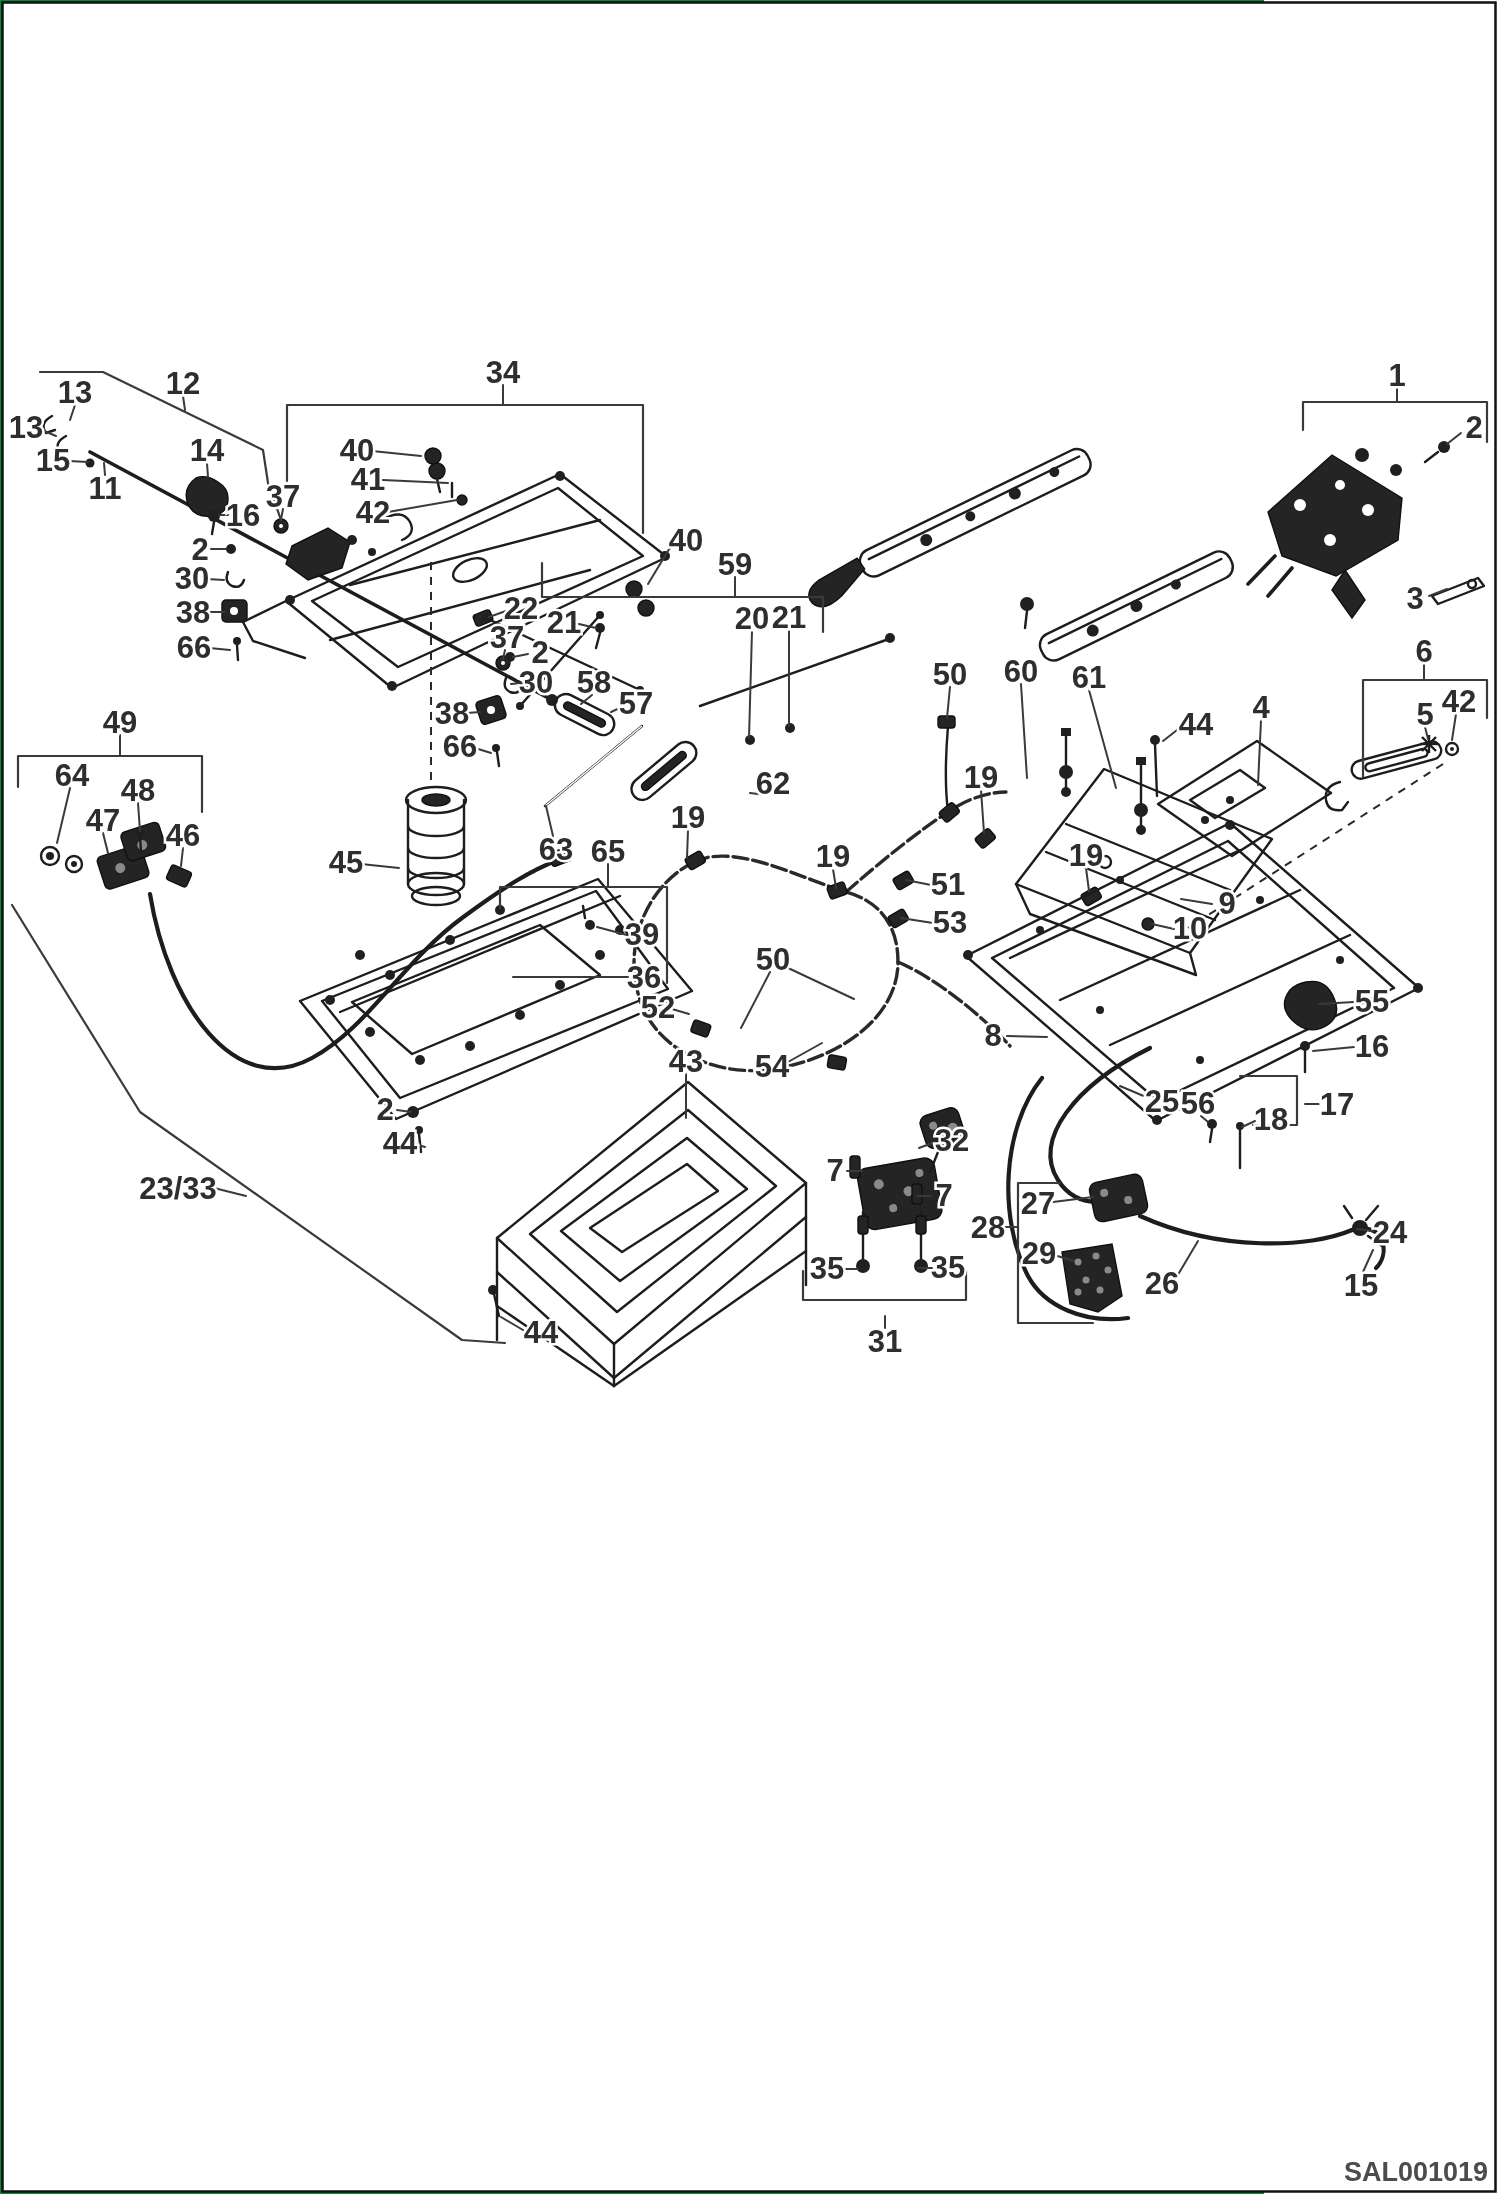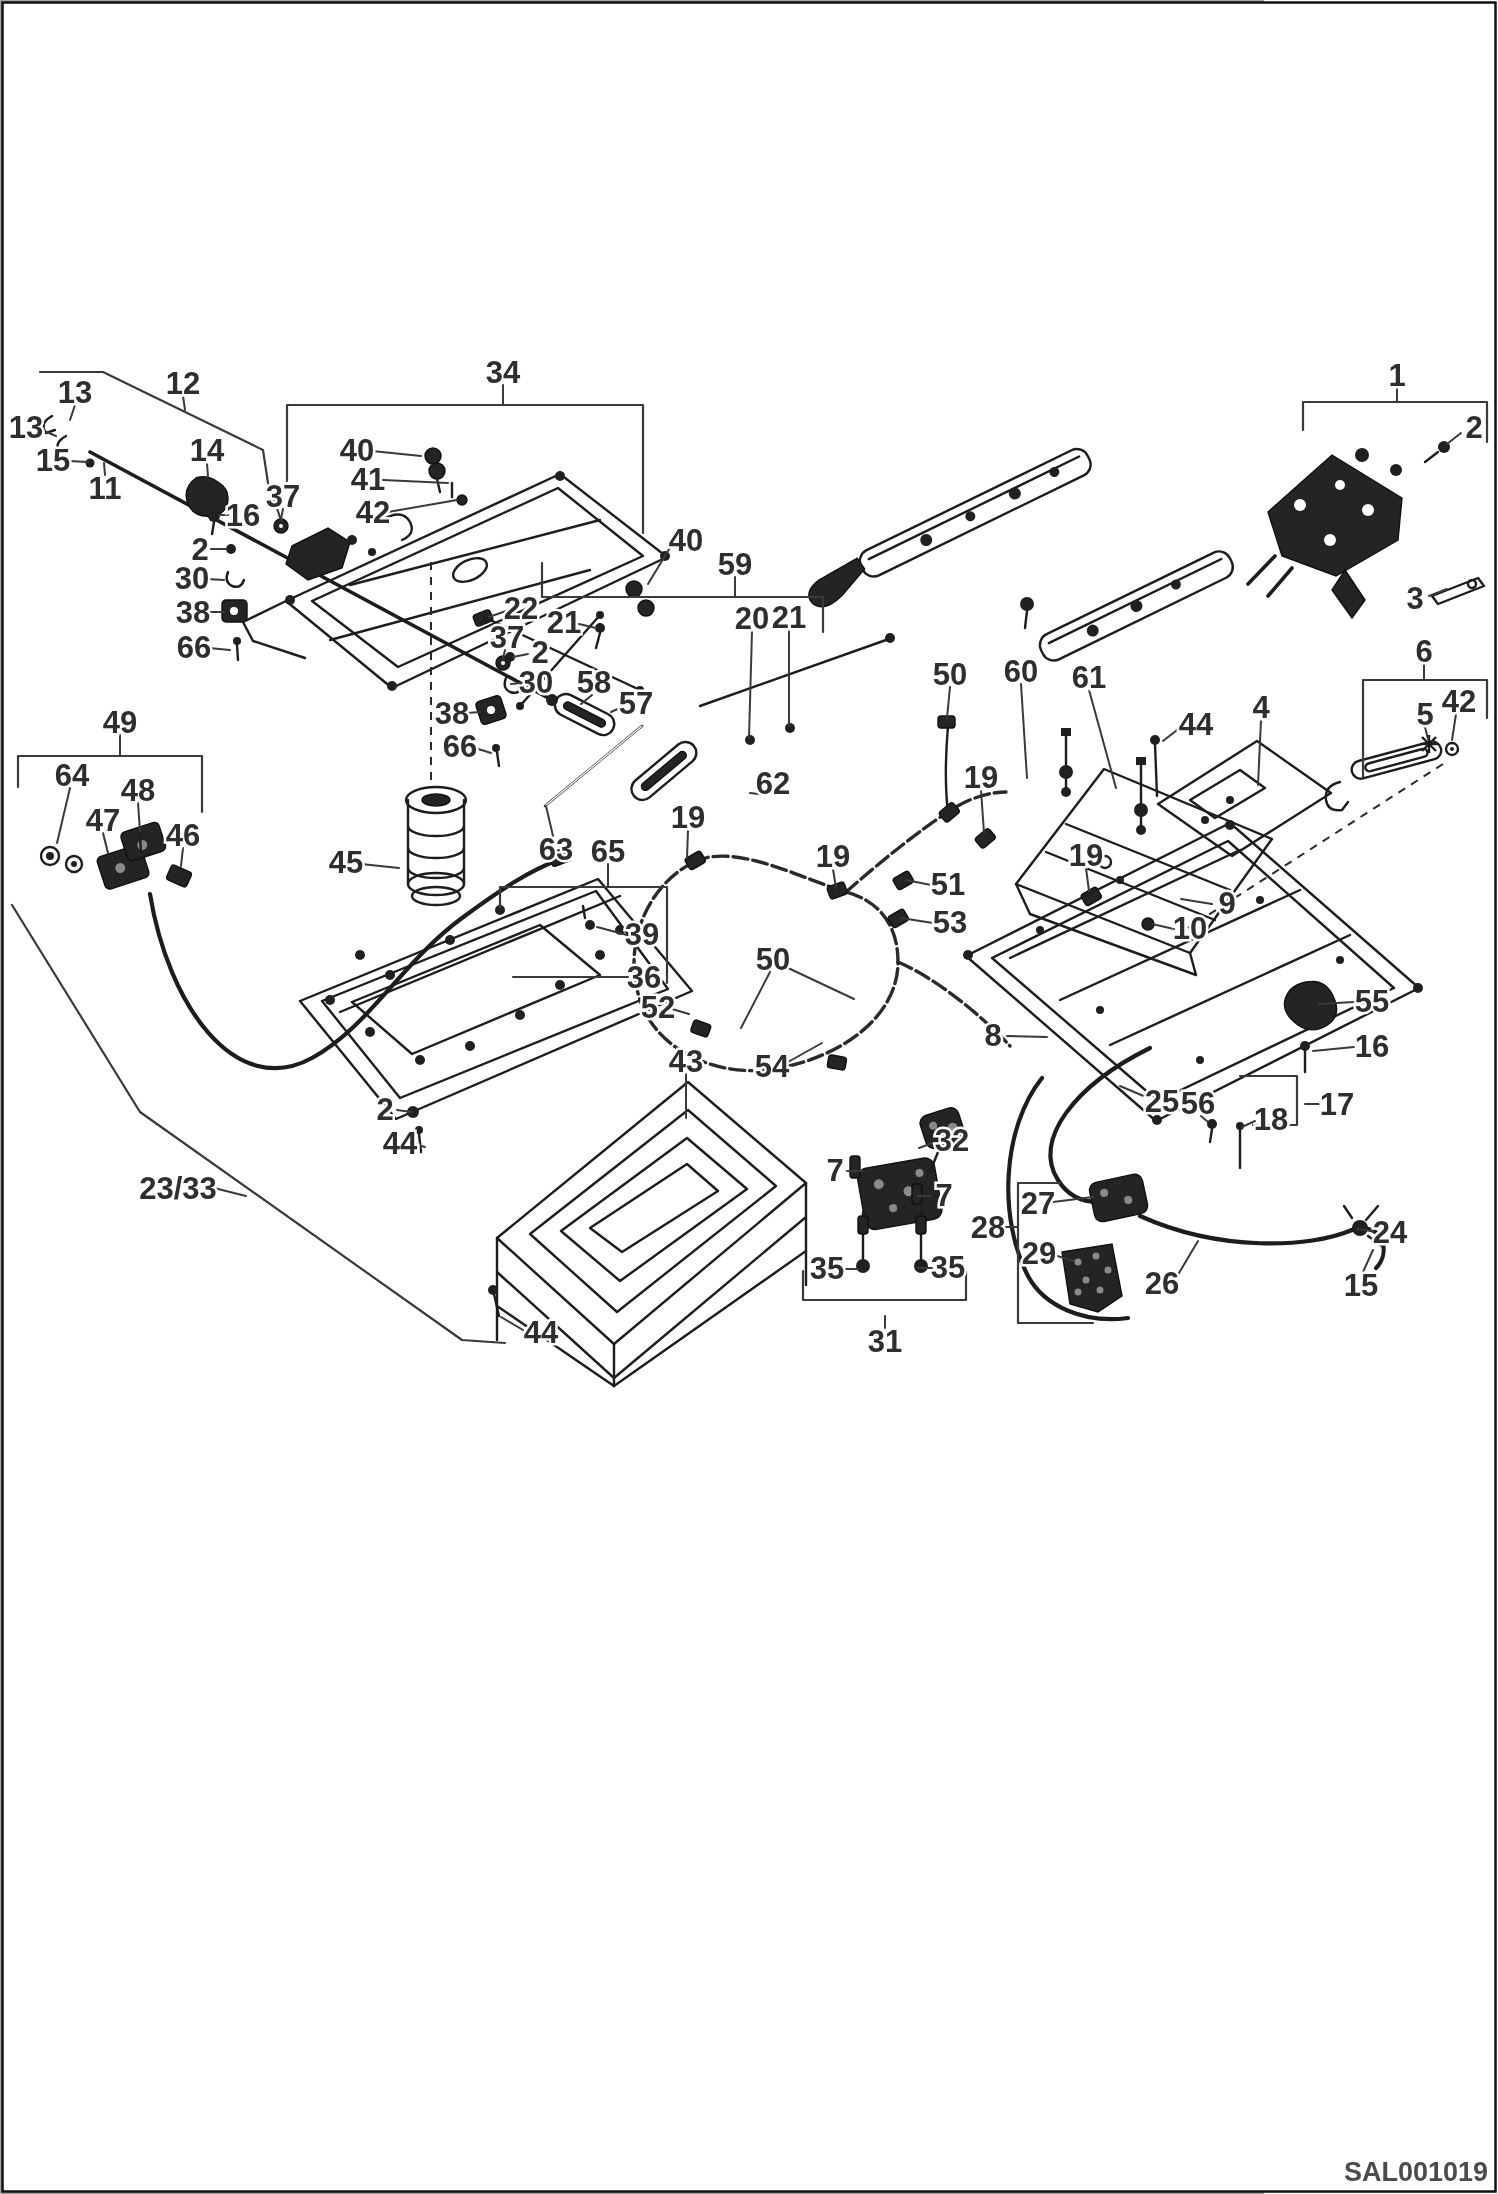--- a/index.html
+++ b/index.html
@@ -1,17 +1,17 @@
 <!DOCTYPE html>
 <html><head>
 <meta charset="utf-8">
 <style>
   html,body{margin:0;padding:0;background:#fff;}
   body{font-family:"Liberation Sans", sans-serif;}
-  #stage{position:relative;width:1264px;height:2194px;background:#a3a3a3;}
+  #stage{position:relative;width:1264px;height:2194px;background:#15803d;}
   svg{display:block;}
   .ln{stroke:#1d1d1d;stroke-width:2.4;fill:none;stroke-linecap:round;stroke-linejoin:round;}
   .ln-thick{stroke:#1d1d1d;stroke-width:3.6;fill:none;stroke-linecap:round;stroke-linejoin:round;}
   .cable{stroke:#1d1d1d;stroke-width:4.2;fill:none;stroke-linecap:round;stroke-linejoin:round;}
   .harn{stroke:#2a2a2a;stroke-width:3.4;fill:none;stroke-linecap:round;stroke-dasharray:15 5;}
   .blob{fill:#242424;stroke:#101010;stroke-width:1.4;}
   .hole{fill:#ffffff;stroke:none;}
   .dot{fill:#202020;stroke:none;}
   .detail{fill:#8a8a8a;stroke:none;}
   .dash{stroke:#2a2a2a;stroke-width:2;fill:none;stroke-dasharray:8 7;}

